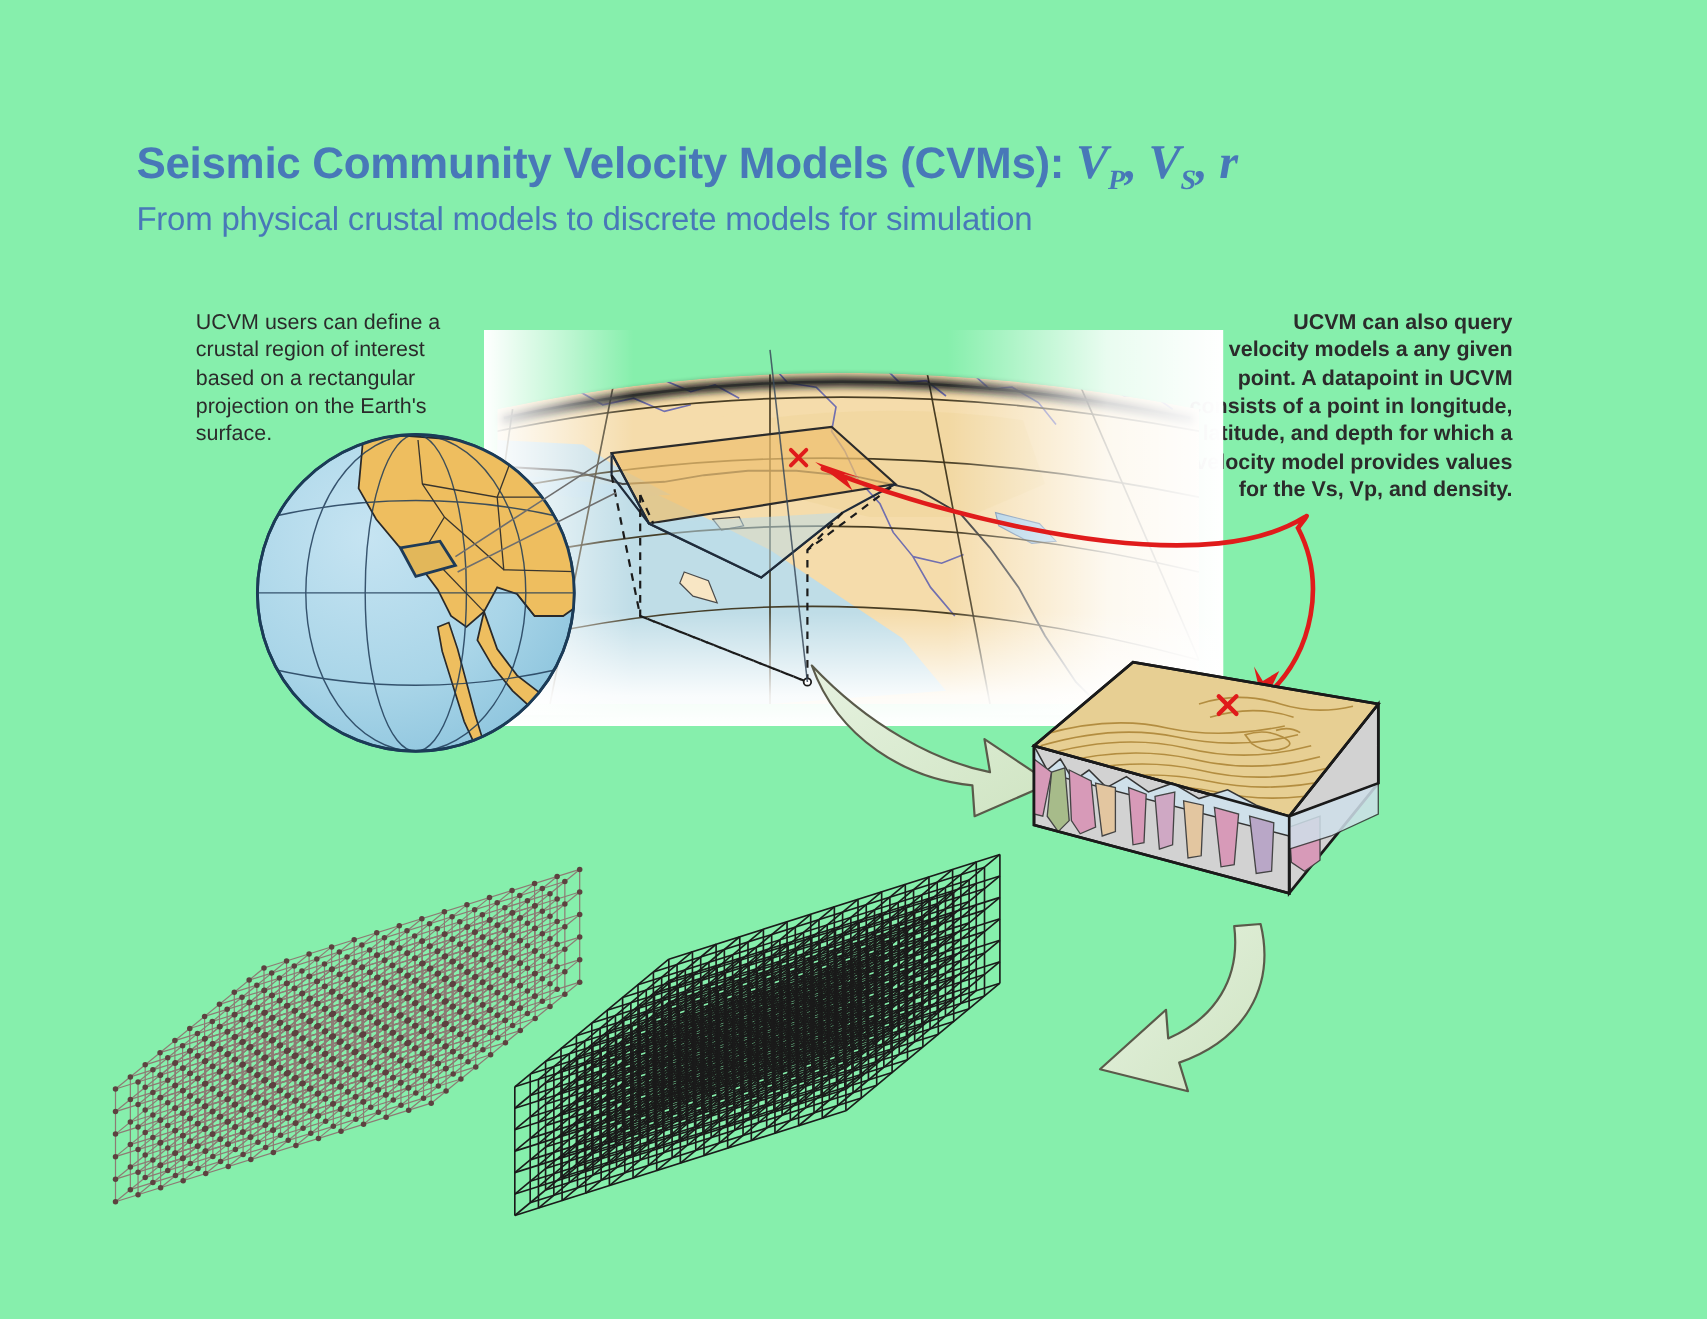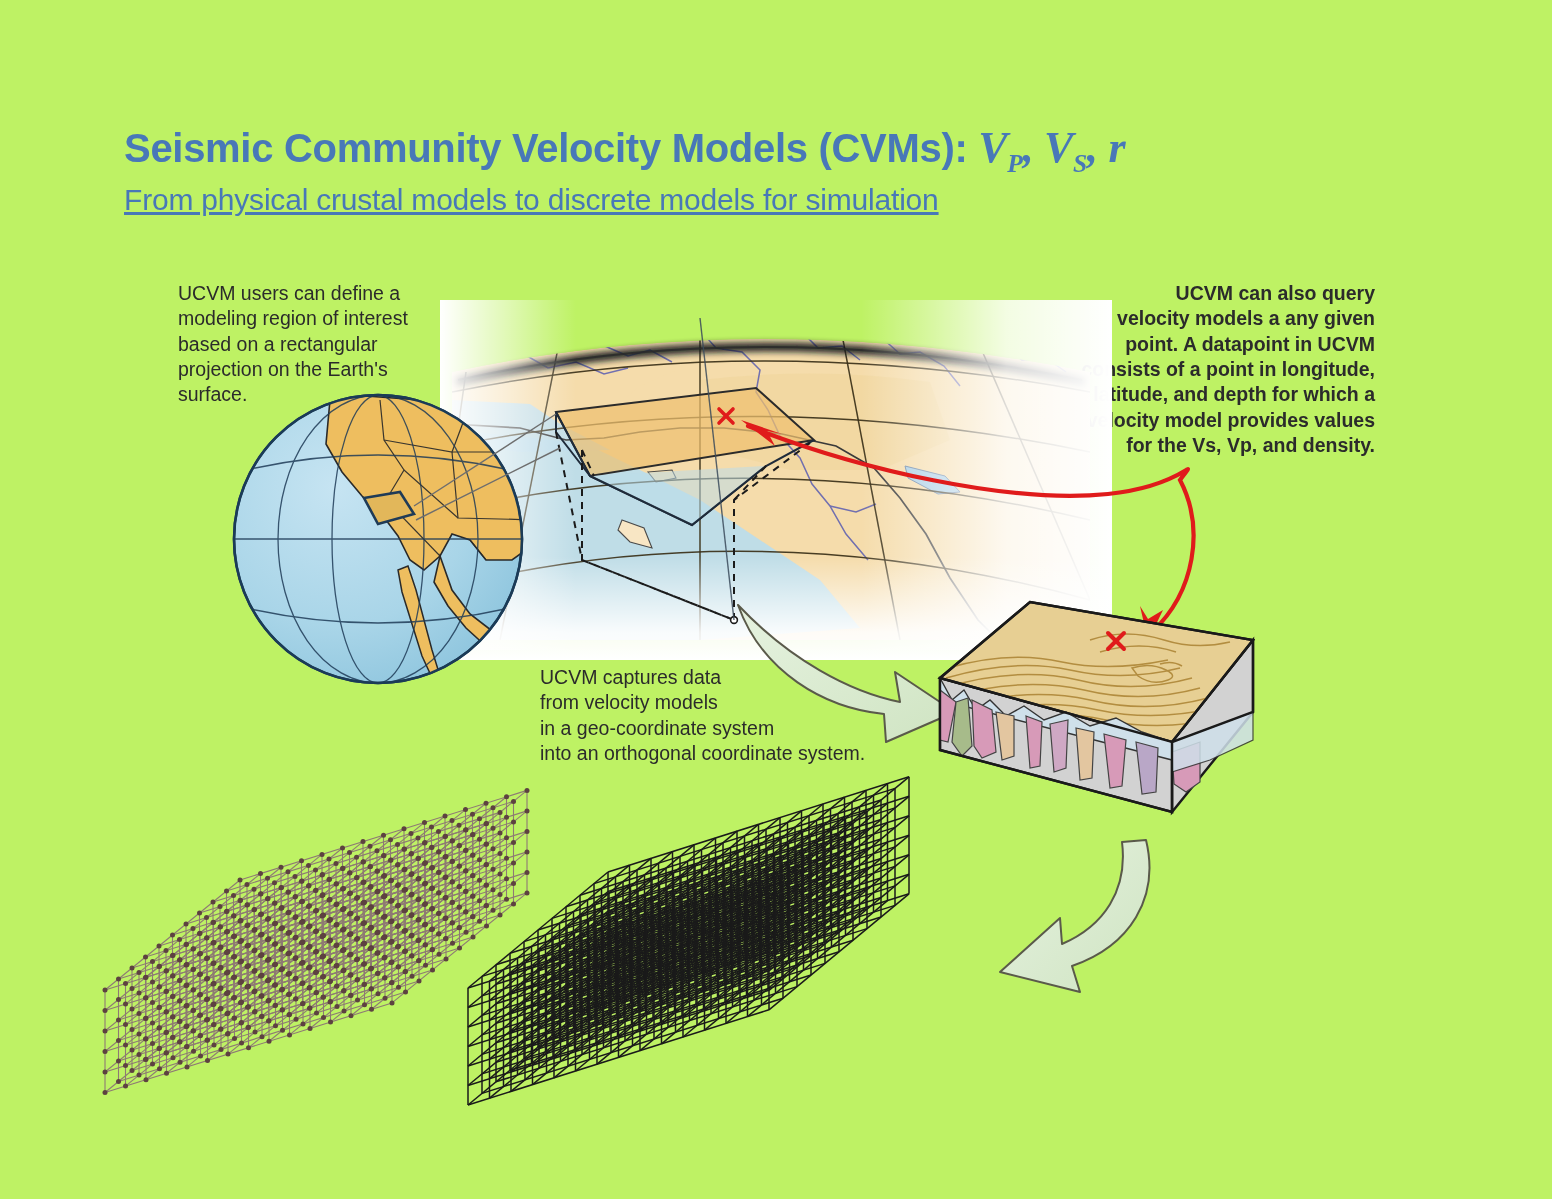--- a/index.html
+++ b/index.html
@@ -8,21 +8,21 @@
     padding: 0;
     background: #ffffff;
   }
   body {
     font-family: "Liberation Sans", sans-serif;
   }
   #canvas {
     position: relative;
     width: 1552px;
     height: 1199px;
-    background: #bef264;
+    background: #86efac;
     overflow: hidden;
   }
 
   
   #title-block {
     position: absolute;
     left: 124px;
     top: 124px;
     width: 1300px;
   }
@@ -45,21 +45,20 @@
     font-style: italic;
   }
   #subtitle {
     margin-top: 6px;
     font-size: 30px;
     font-weight: normal;
     color: #4878b8;
     letter-spacing: -0.2px;
     line-height: 1.15;
     white-space: nowrap;
-    text-decoration: underline;
   }
 
   
   .caption {
     position: absolute;
     color: #2b2b2b;
     font-size: 19.5px;
     line-height: 1.30;
     white-space: pre-line;
   }
@@ -81,35 +80,31 @@
 <body>
 
 <div id="canvas">
 
   <div id="title-block">
     <div id="main-title"><span>Seismic Community Velocity Models (CVMs): </span><span class="sym"><span>V</span><sub>P</sub></span><span class="sym">, </span><span class="sym"><span>V</span><sub>S</sub></span><span class="sym">, </span><span class="sym">r</span></div>
     <div id="subtitle">From physical crustal models to discrete models for simulation</div>
   </div>
 
   <div class="caption" id="caption-define">UCVM users can define a
-modeling region of interest
+crustal region of interest
 based on a rectangular
 projection on the Earth's
 surface.</div>
   <div class="caption" id="caption-query">UCVM can also query
 velocity models a any given
 point. A datapoint in UCVM
 consists of a point in longitude,
 latitude, and depth for which a
 velocity model provides values
 for the Vs, Vp, and density.</div>
-  <div class="caption" id="caption-capture">UCVM captures data
-from velocity models
-in a geo-coordinate system
-into an orthogonal coordinate system.</div>
 
   <svg id="art" viewBox="0 0 1552 1199">
     <defs>
       <radialGradient id="oceanGrad" cx="35%" cy="32%" r="78%">
         <stop offset="0%" stop-color="#c6e4f2"></stop>
         <stop offset="62%" stop-color="#a9d5e8"></stop>
         <stop offset="100%" stop-color="#8cc4dd"></stop>
       </radialGradient>
       <linearGradient id="mapFade" x1="0" y1="0" x2="1" y2="0">
         <stop offset="0%" stop-color="#ffffff" stop-opacity="0"></stop>

